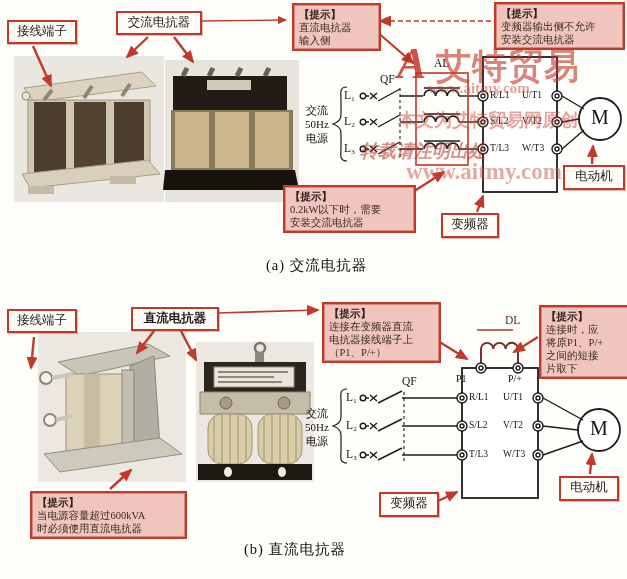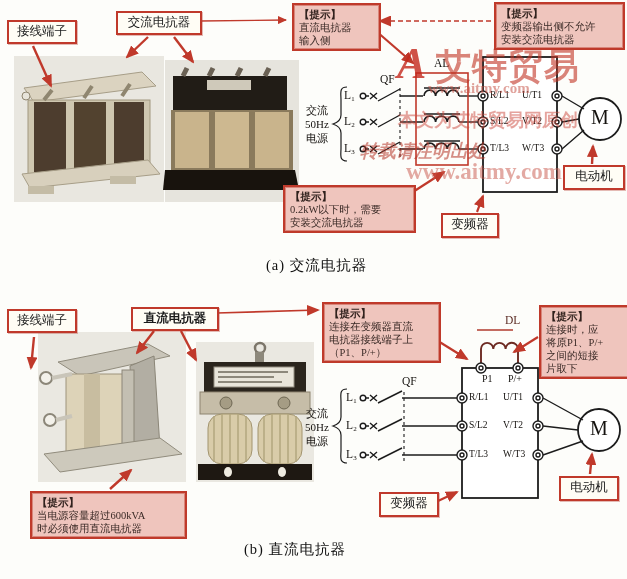--- a/index.html
+++ b/index.html
@@ -287,21 +287,21 @@
   <div class="abs ct src" style="left:299px;top:406px;width:36px;">
     <div>交流</div>
     <div>50Hz</div>
     <div>电源</div>
   </div>
   <div class="abs ct ph" style="left:346px;top:391px;">L₁</div>
   <div class="abs ct ph" style="left:346px;top:419px;">L₂</div>
   <div class="abs ct ph" style="left:346px;top:448px;">L₃</div>
   <div class="abs ct ph" style="left:402px;top:375px;">QF</div>
   <div class="abs ct ph" style="left:485px;top:314px;color:#5a2a22;margin-left:20px;">DL</div>
-  <div class="abs ct term" style="left:482px;top:373px;font-size:10px;">P1</div>
+  <div class="abs ct term" style="left:456px;top:373px;font-size:10px;">P1</div>
   <div class="abs ct term" style="left:508px;top:373px;font-size:10px;">P/+</div>
   <div class="abs ct term" style="left:469px;top:392px;">R/L1</div>
   <div class="abs ct term" style="left:469px;top:420px;">S/L2</div>
   <div class="abs ct term" style="left:469px;top:449px;">T/L3</div>
   <div class="abs ct term" style="left:503px;top:392px;">U/T1</div>
   <div class="abs ct term" style="left:503px;top:420px;">V/T2</div>
   <div class="abs ct term" style="left:503px;top:449px;">W/T3</div>
   <div class="abs ct" style="left:587px;top:417px;width:24px;text-align:center;font-size:20px;z-index:2;">M</div>
   <div class="abs cap" style="left:244px;top:540px;">(b) 直流电抗器</div>
 

